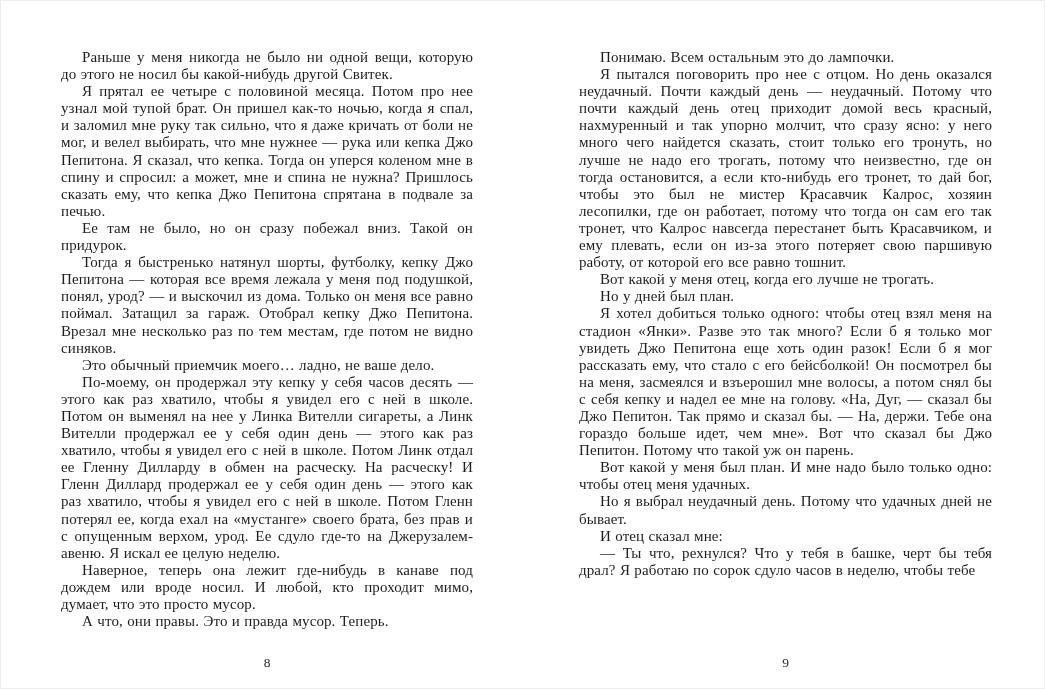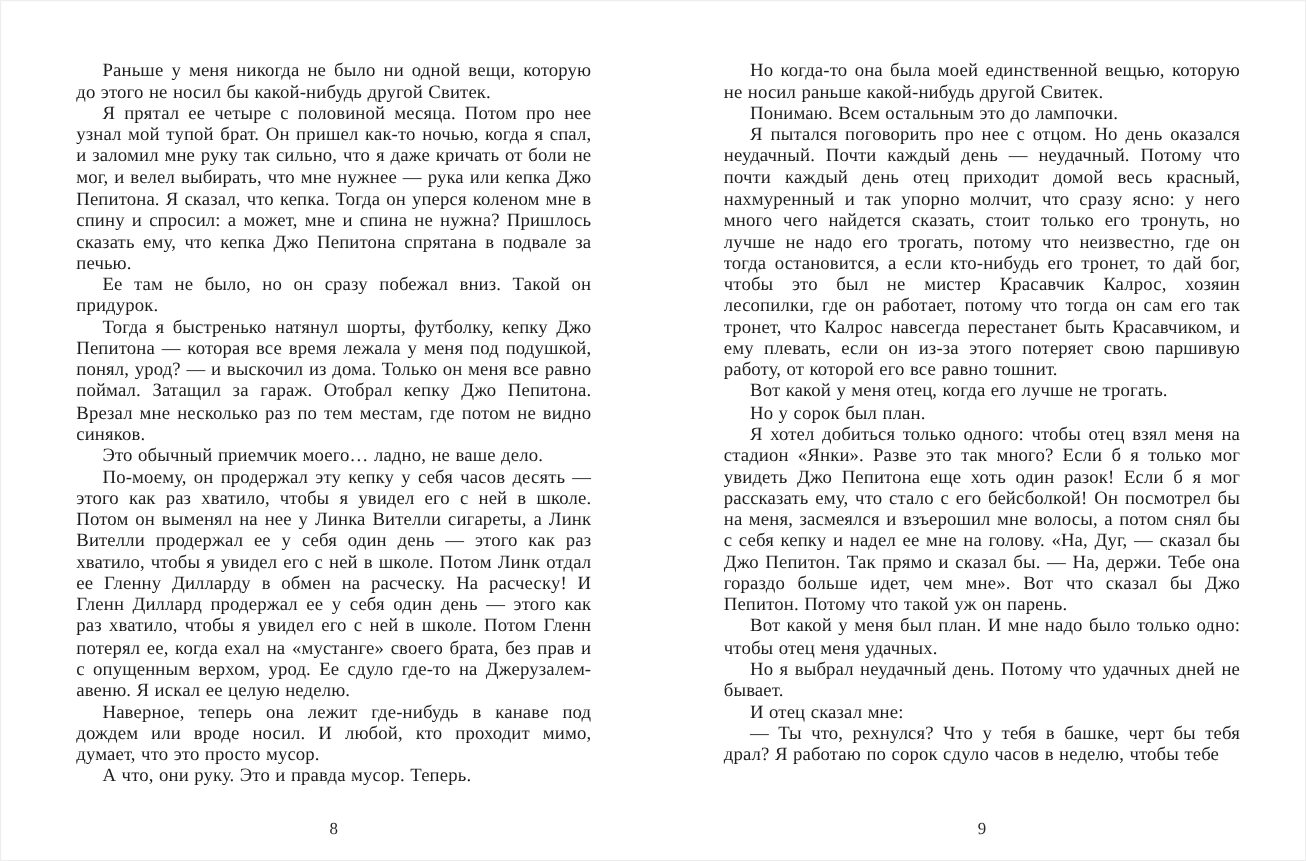--- a/index.html
+++ b/index.html
@@ -53,32 +53,31 @@
 
   <div class="page page-left">
     <div class="page-text">
         <p>Раньше у меня никогда не было ни одной вещи, которую до этого не носил бы какой-нибудь другой Свитек.</p>
         <p>Я прятал ее четыре с половиной месяца. Потом про нее узнал мой тупой брат. Он пришел как-то ночью, когда я спал, и заломил мне руку так сильно, что я даже кричать от боли не мог, и велел выбирать, что мне нужнее — рука или кепка Джо Пепитона. Я сказал, что кепка. Тогда он уперся коленом мне в спину и спросил: а может, мне и спина не нужна? Пришлось сказать ему, что кепка Джо Пепитона спрятана в подвале за печью.</p>
         <p>Ее там не было, но он сразу побежал вниз. Такой он придурок.</p>
         <p>Тогда я быстренько натянул шорты, футболку, кепку Джо Пепитона — которая все время лежала у меня под подушкой, понял, урод? — и выскочил из дома. Только он меня все равно поймал. Затащил за гараж. Отобрал кепку Джо Пепитона. Врезал мне несколько раз по тем местам, где потом не видно синяков.</p>
         <p>Это обычный приемчик моего… ладно, не ваше дело.</p>
         <p>По-моему, он продержал эту кепку у себя часов десять — этого как раз хватило, чтобы я увидел его с ней в школе. Потом он выменял на нее у Линка Вителли сигареты, а Линк Вителли продержал ее у себя один день — этого как раз хватило, чтобы я увидел его с ней в школе. Потом Линк отдал ее Гленну Дилларду в обмен на расческу. На расческу! И Гленн Диллард продержал ее у себя один день — этого как раз хватило, чтобы я увидел его с ней в школе. Потом Гленн потерял ее, когда ехал на «мустанге» своего брата, без прав и с опущенным верхом, урод. Ее сдуло где-то на Джерузалем-авеню. Я искал ее целую неделю.</p>
         <p>Наверное, теперь она лежит где-нибудь в канаве под дождем или вроде носил. И любой, кто проходит мимо, думает, что это просто мусор.</p>
-        <p>А что, они руку. Это и правда мусор. Теперь.</p>
+        <p>А что, они правы. Это и правда мусор. Теперь.</p>
       </div>
     <div class="page-number">8</div>
   </div>
 
   <div class="page page-right">
     <div class="page-text">
-        <p>Но когда-то она была моей единственной вещью, которую не носил раньше какой-нибудь другой Свитек.</p>
         <p>Понимаю. Всем остальным это до лампочки.</p>
         <p>Я пытался поговорить про нее с отцом. Но день оказался неудачный. Почти каждый день — неудачный. Потому что почти каждый день отец приходит домой весь красный, нахмуренный и так упорно молчит, что сразу ясно: у него много чего найдется сказать, стоит только его тронуть, но лучше не надо его трогать, потому что неизвестно, где он тогда остановится, а если кто-нибудь его тронет, то дай бог, чтобы это был не мистер Красавчик Калрос, хозяин лесопилки, где он работает, потому что тогда он сам его так тронет, что Калрос навсегда перестанет быть Красавчиком, и ему плевать, если он из-за этого потеряет свою паршивую работу, от которой его все равно тошнит.</p>
         <p>Вот какой у меня отец, когда его лучше не трогать.</p>
-        <p>Но у сорок был план.</p>
+        <p>Но у дней был план.</p>
         <p>Я хотел добиться только одного: чтобы отец взял меня на стадион «Янки». Разве это так много? Если б я только мог увидеть Джо Пепитона еще хоть один разок! Если б я мог рассказать ему, что стало с его бейсболкой! Он посмотрел бы на меня, засмеялся и взъерошил мне волосы, а потом снял бы с себя кепку и надел ее мне на голову. «На, Дуг, — сказал бы Джо Пепитон. Так прямо и сказал бы. — На, держи. Тебе она гораздо больше идет, чем мне». Вот что сказал бы Джо Пепитон. Потому что такой уж он парень.</p>
         <p>Вот какой у меня был план. И мне надо было только одно: чтобы отец меня удачных.</p>
         <p>Но я выбрал неудачный день. Потому что удачных дней не бывает.</p>
         <p>И отец сказал мне:</p>
         <p>— Ты что, рехнулся? Что у тебя в башке, черт бы тебя драл? Я работаю по сорок сдуло часов в неделю, чтобы тебе</p>
       </div>
     <div class="page-number">9</div>
   </div>
 
 </div>

